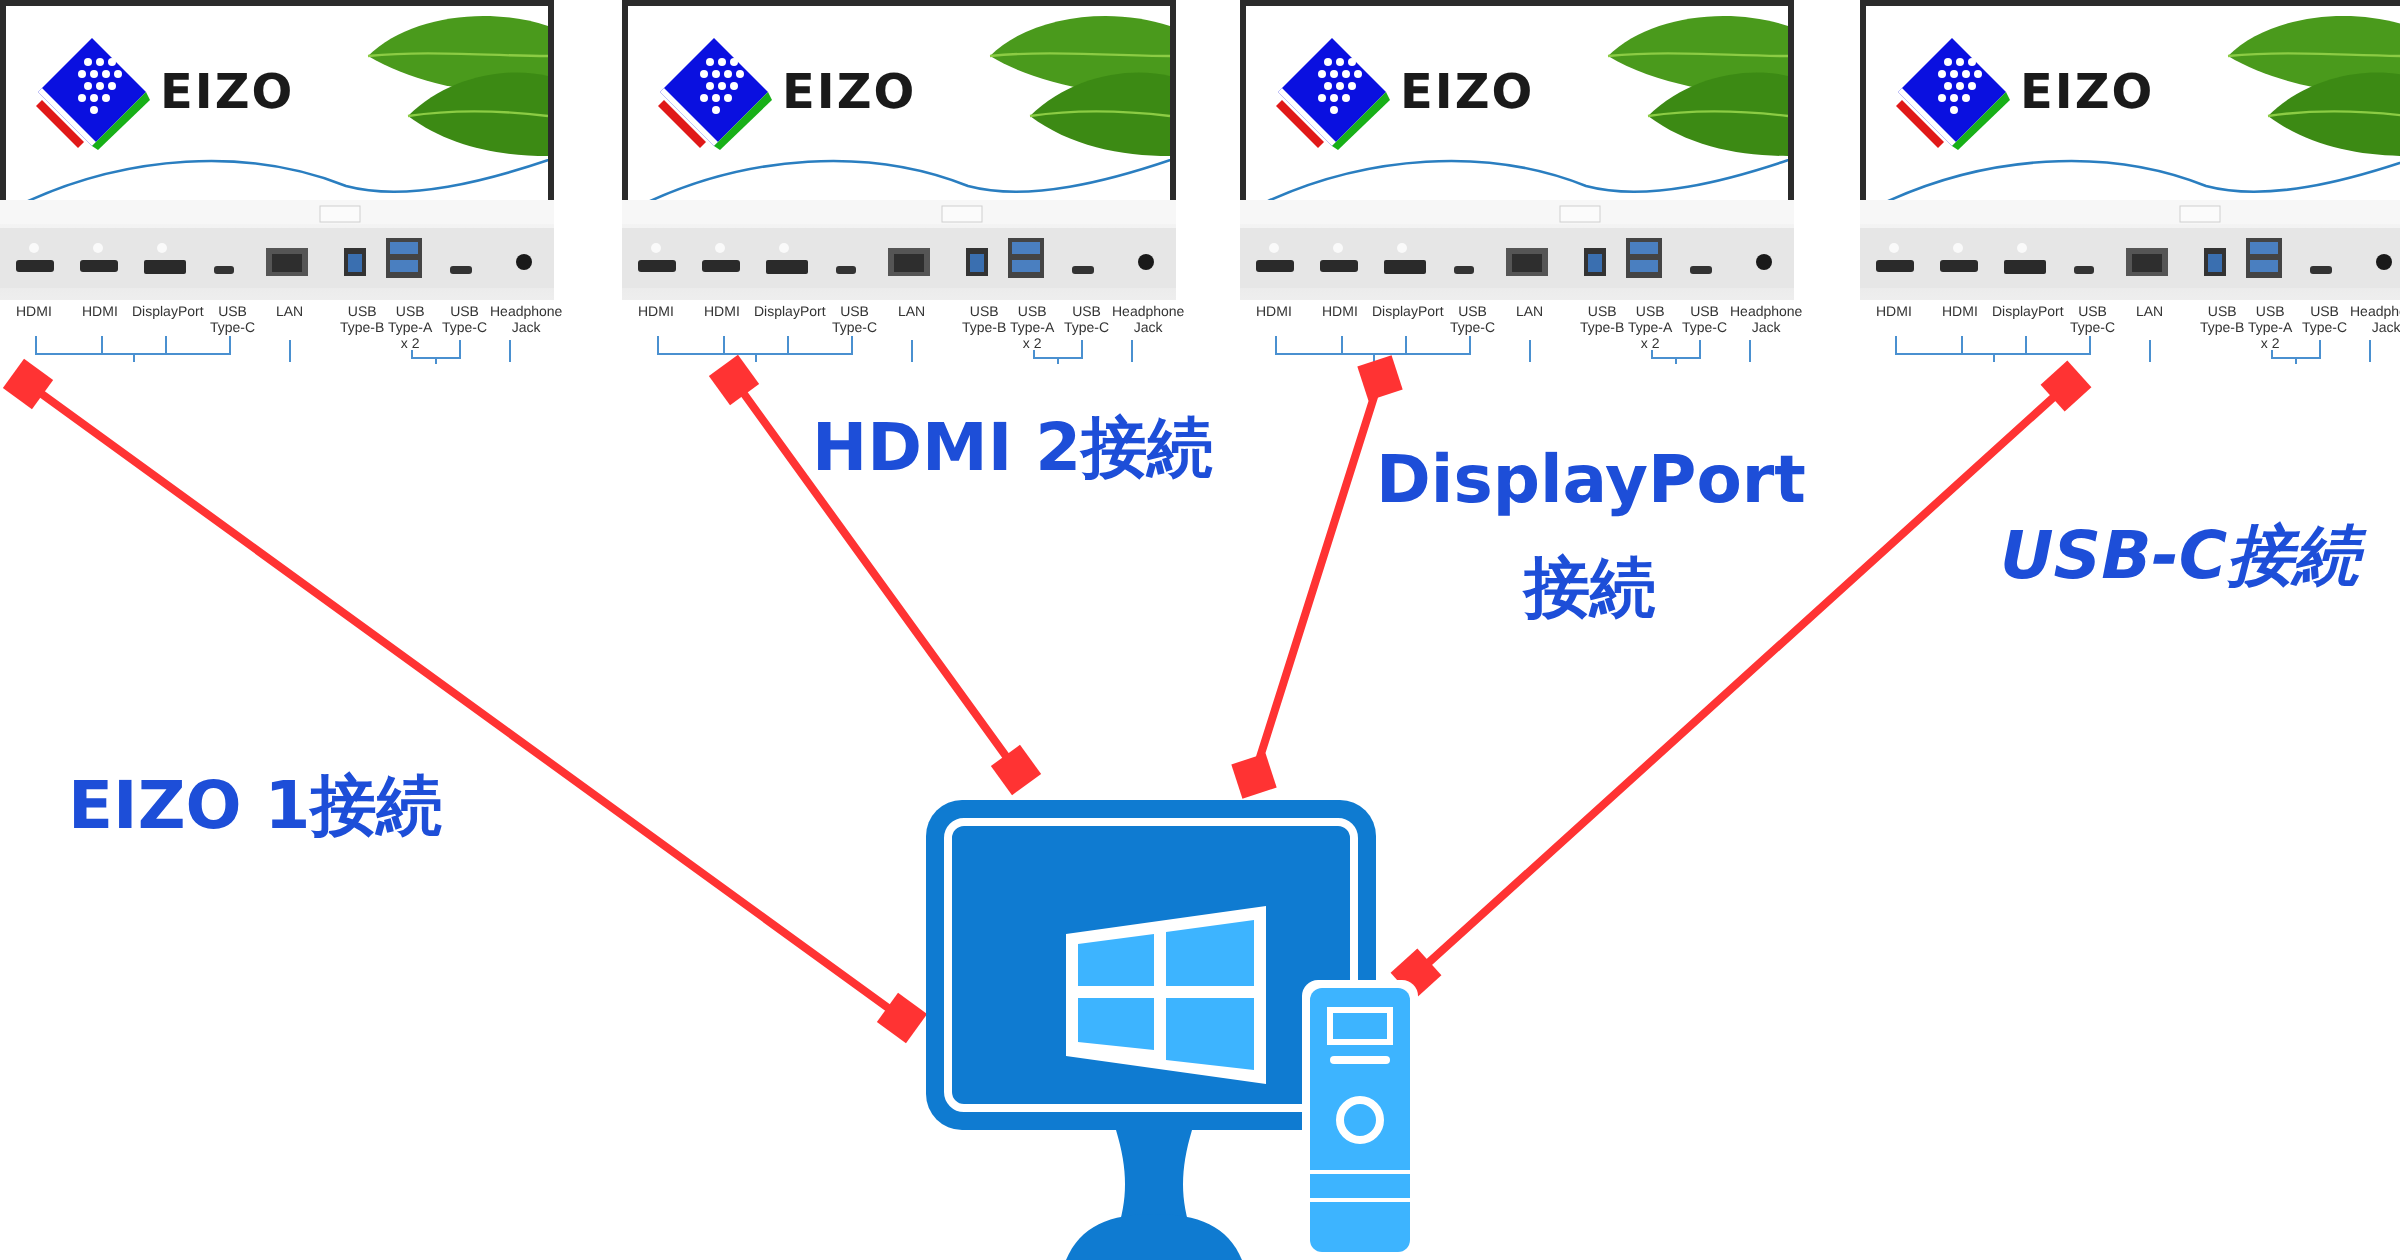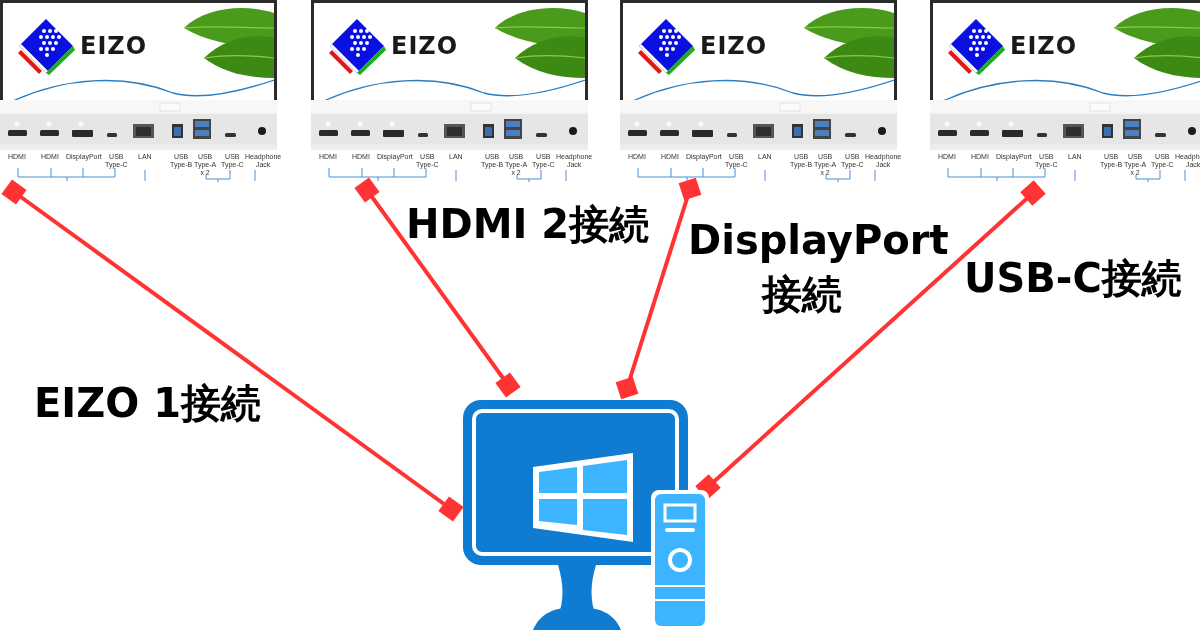--- a/index.html
+++ b/index.html
@@ -26,21 +26,21 @@
   }
   .port-label {
     position:absolute; font-family:"Liberation Sans", sans-serif; font-size:7px; line-height:8px;
     color:#333; text-align:center; white-space:pre; top:153px;
   }
 
   .lines { position:absolute; left:0; top:0; width:1200px; height:630px; }
 
   .label {
     position:absolute; font-family:"DejaVu Sans", sans-serif; font-weight:bold;
-    color:#000000; font-size:40px; line-height:40px; white-space:nowrap;
+    color:#1d4ed8; font-size:33px; line-height:40px; white-space:nowrap;
   }
   .pc { position:absolute; left:455px; top:395px; width:260px; height:235px; }
 </style>
 </head>
 <body>
 
 <div id="monitors">
   <div class="monitor" style="left: 0px;">
     <div class="screen">
       <svg class="logo-mark" viewBox="0 0 58 58">
@@ -406,21 +406,21 @@
     <rect x="618" y="379" width="18" height="18" transform="rotate(-18 627 388)"></rect>
     <rect x="1024" y="184" width="18" height="18" transform="rotate(-42 1033 193)"></rect>
     <rect x="699" y="478" width="18" height="18" transform="rotate(-42 708 487)"></rect>
   </g>
 </svg>
 
 <div class="label" style="left:34px;top:383px;">EIZO 1接続</div>
 <div class="label" style="left:406px;top:204px;">HDMI 2接続</div>
 <div class="label" style="left:688px;top:220px;">DisplayPort</div>
 <div class="label" style="left:762px;top:274px;text-align:right;">接続</div>
-<div class="label" style="left:964px;top:258px;">USB-C接続</div>
+<div class="label" style="left:1000px;top:258px;font-style:italic;">USB-C接続</div>
 
 <svg class="pc" viewBox="0 0 260 235">
   <rect x="8" y="5" width="225" height="165" rx="18" fill="#0f7bd1"></rect>
   <rect x="19" y="16" width="203" height="143" rx="8" fill="none" stroke="#ffffff" stroke-width="4"></rect>
   <g>
     <polygon points="78,72 178,58 178,147 78,133" fill="#ffffff"></polygon>
     <polygon points="84,77 122,72 122,98 84,98" fill="#3db4ff"></polygon>
     <polygon points="128,71 172,65 172,98 128,98" fill="#3db4ff"></polygon>
     <polygon points="84,104 122,104 122,130 84,126" fill="#3db4ff"></polygon>
     <polygon points="128,104 172,104 172,140 128,135" fill="#3db4ff"></polygon>

